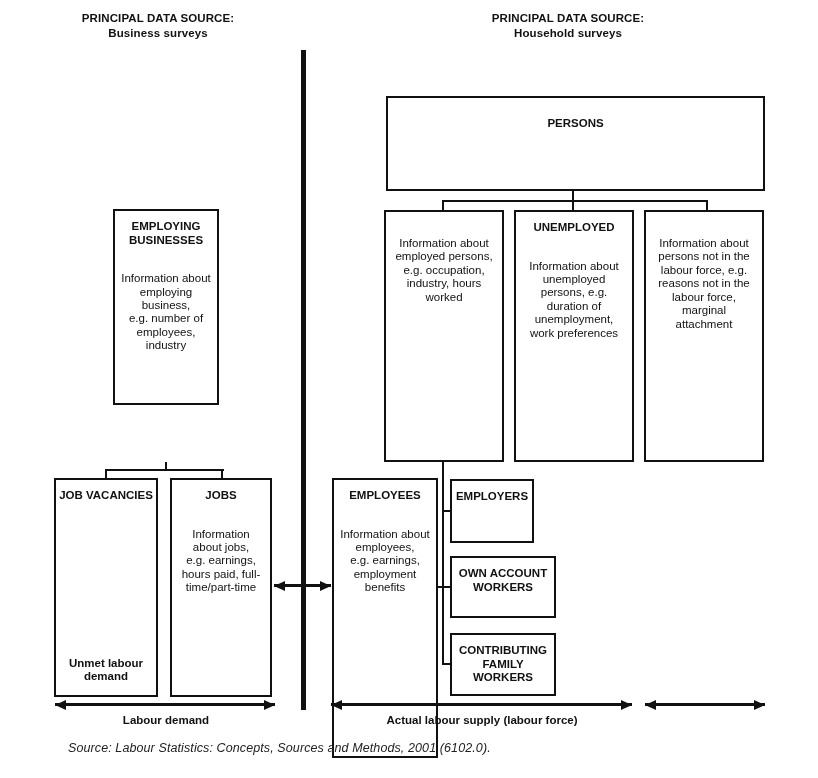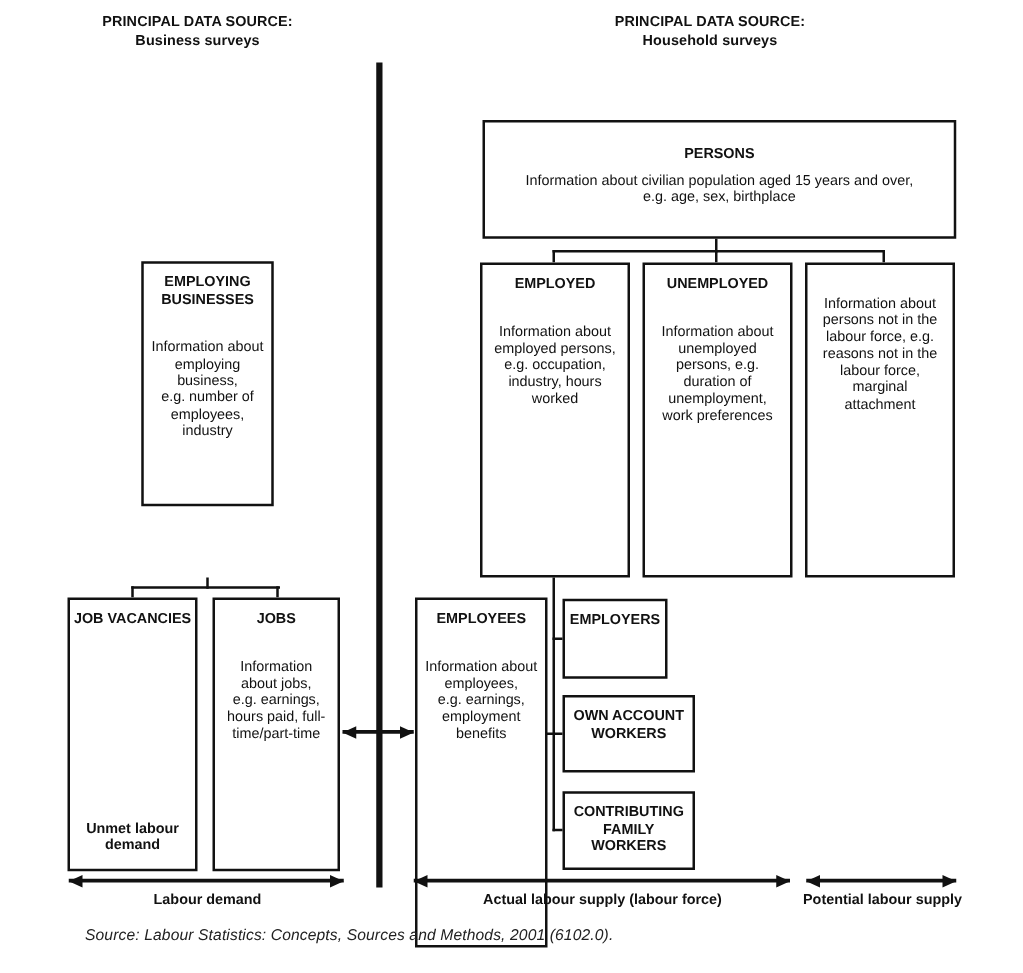--- a/index.html
+++ b/index.html
@@ -57,32 +57,29 @@
 
   <div class="hdr" style="left:38px; top:11px; width:240px;">PRINCIPAL DATA SOURCE:
 Business surveys</div>
   <div class="hdr" style="left:448px; top:11px; width:240px;">PRINCIPAL DATA SOURCE:
 Household surveys</div>
 
   <div class="divider" style="left:301px; top:50px; width:5px; height:660px;"></div>
 
   <div class="box persons" style="left:386px; top:96px; width:379px; height:95px;">
     <div class="box-title">PERSONS</div>
-    <div class="box-body">Information about civilian population aged 15 years and over,
-e.g. age, sex, birthplace</div>
   </div>
 
   <div class="vline" style="left:572px; top:191px; width:2px; height:11px;"></div>
   <div class="hline" style="left:442px; top:200px; width:266px; height:2px;"></div>
   <div class="vline" style="left:442px; top:200px; width:2px; height:10px;"></div>
   <div class="vline" style="left:572px; top:200px; width:2px; height:10px;"></div>
   <div class="vline" style="left:706px; top:200px; width:2px; height:10px;"></div>
 
   <div class="box" style="left:384px; top:210px; width:120px; height:252px;">
-    <div class="box-title">EMPLOYED</div>
     <div class="box-body">Information about
 employed persons,
 e.g. occupation,
 industry, hours
 worked</div>
   </div>
 
   <div class="box" style="left:514px; top:210px; width:120px; height:252px;">
     <div class="box-title">UNEMPLOYED</div>
     <div class="box-body">Information about
@@ -164,17 +161,16 @@
   </div>
 
   <div class="harrow" style="left:274px; top:584px; width:57px;"></div>
 
   <div class="harrow" style="left:55px; top:703px; width:220px;"></div>
   <div class="harrow" style="left:331px; top:703px; width:301px;"></div>
   <div class="harrow" style="left:645px; top:703px; width:120px;"></div>
 
   <div class="alabel" style="left:66px; top:714px; width:200px;">Labour demand</div>
   <div class="alabel" style="left:332px; top:714px; width:300px;">Actual labour supply (labour force)</div>
-  <div class="alabel" style="left:606px; top:714px; width:200px;">Potential labour supply</div>
 
   <div class="source" style="left:20px; top:741px;margin-left:48px;">Source: Labour Statistics: Concepts, Sources and Methods, 2001 (6102.0).</div>
 
 </div>
 
 </body></html>

